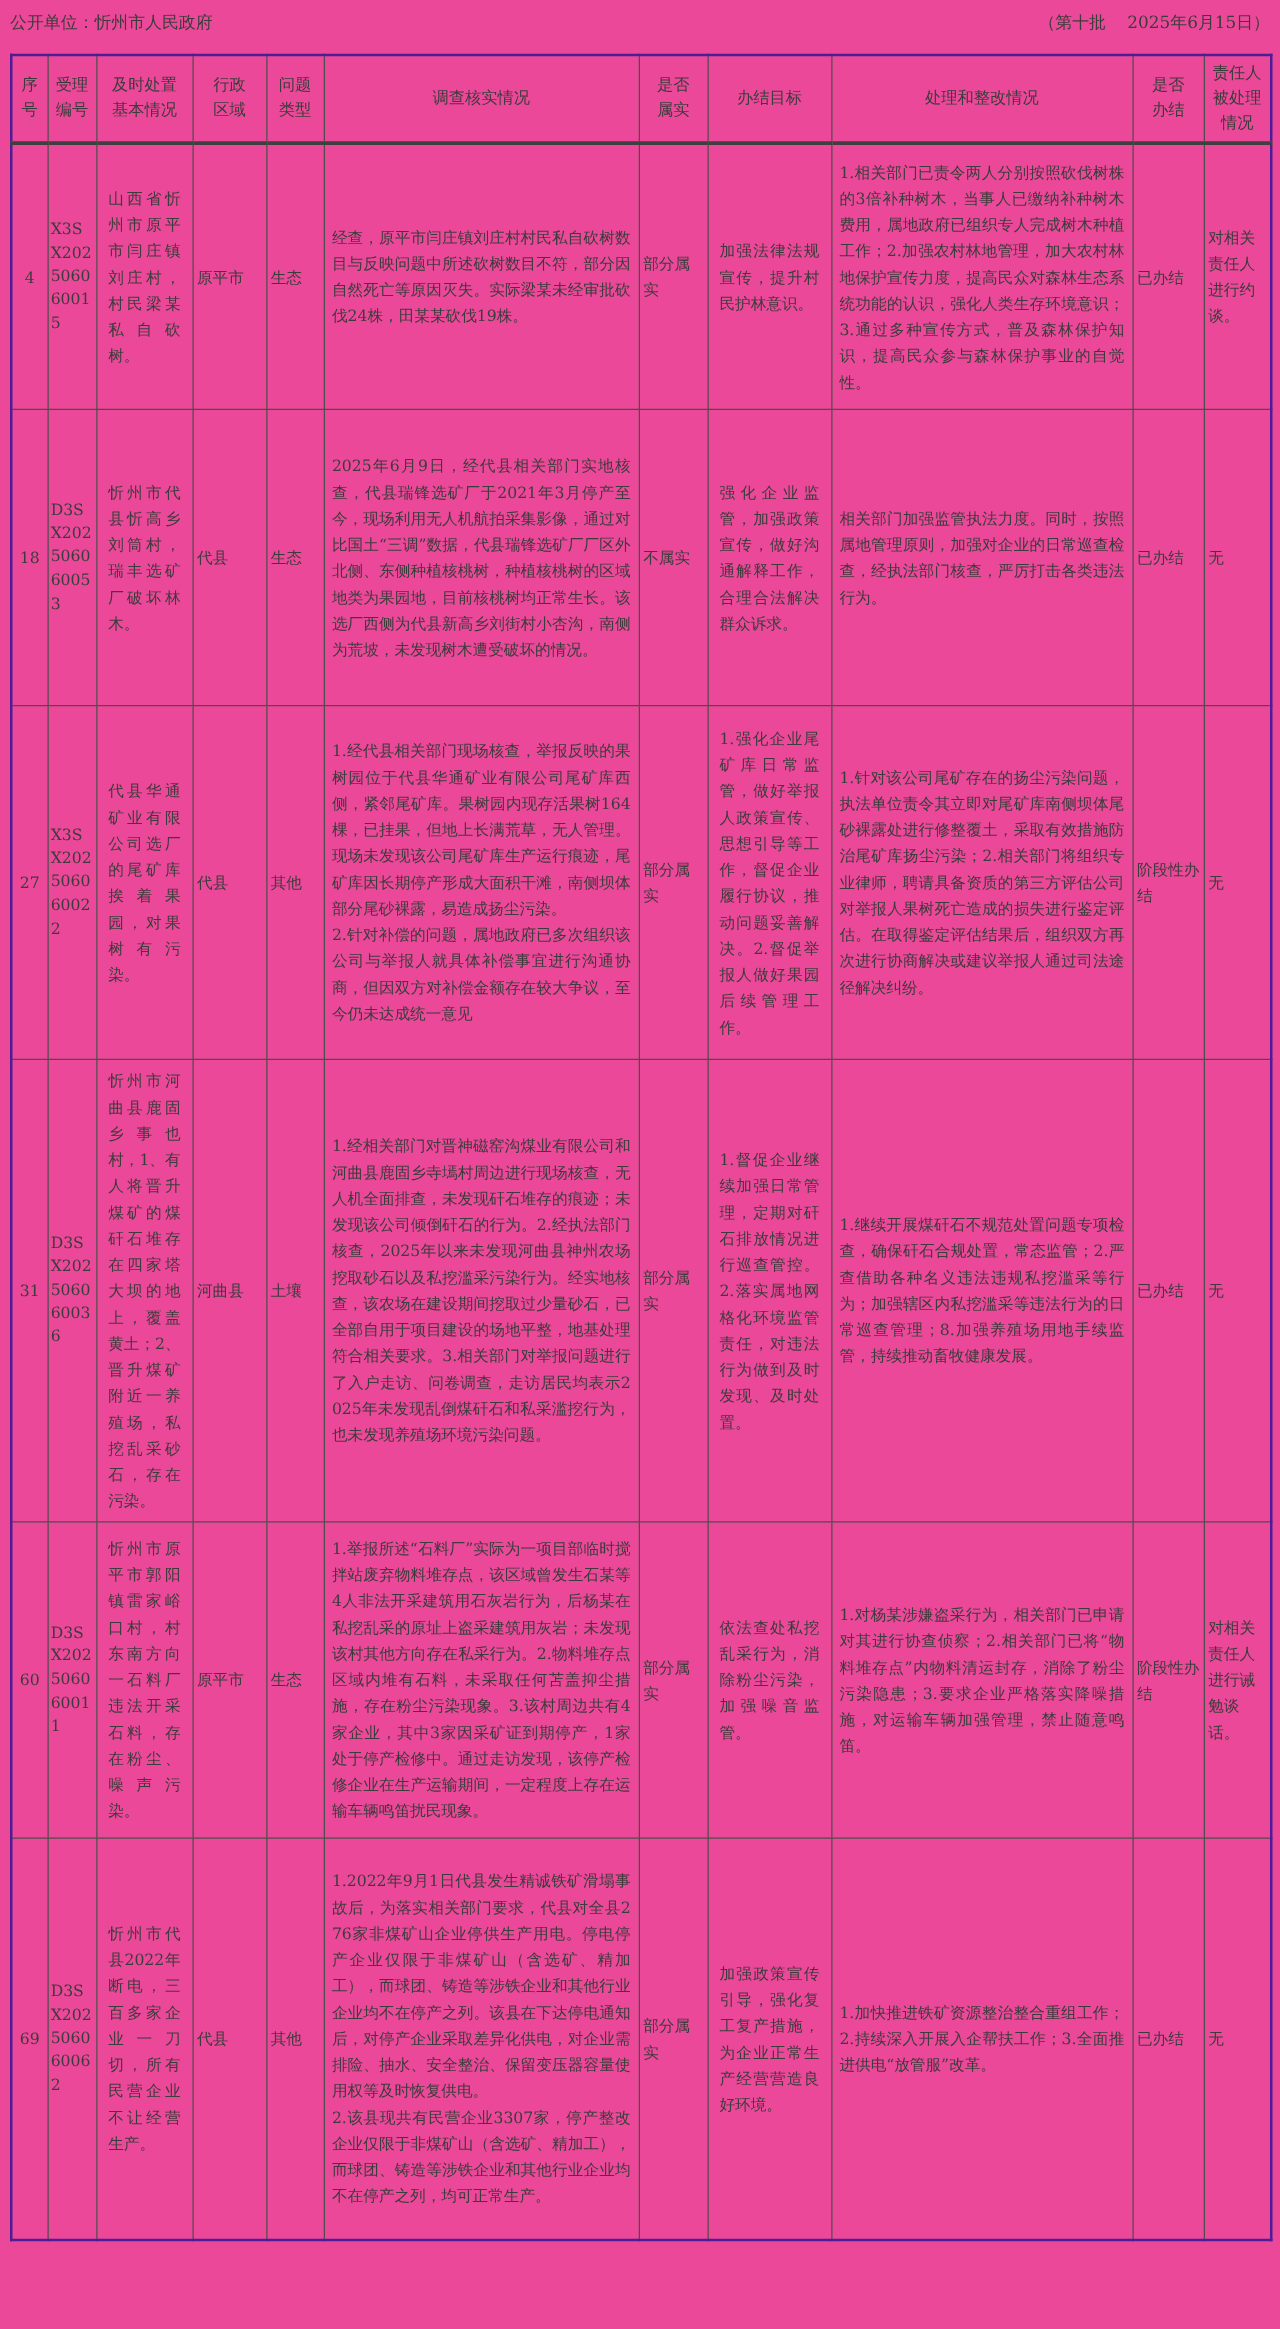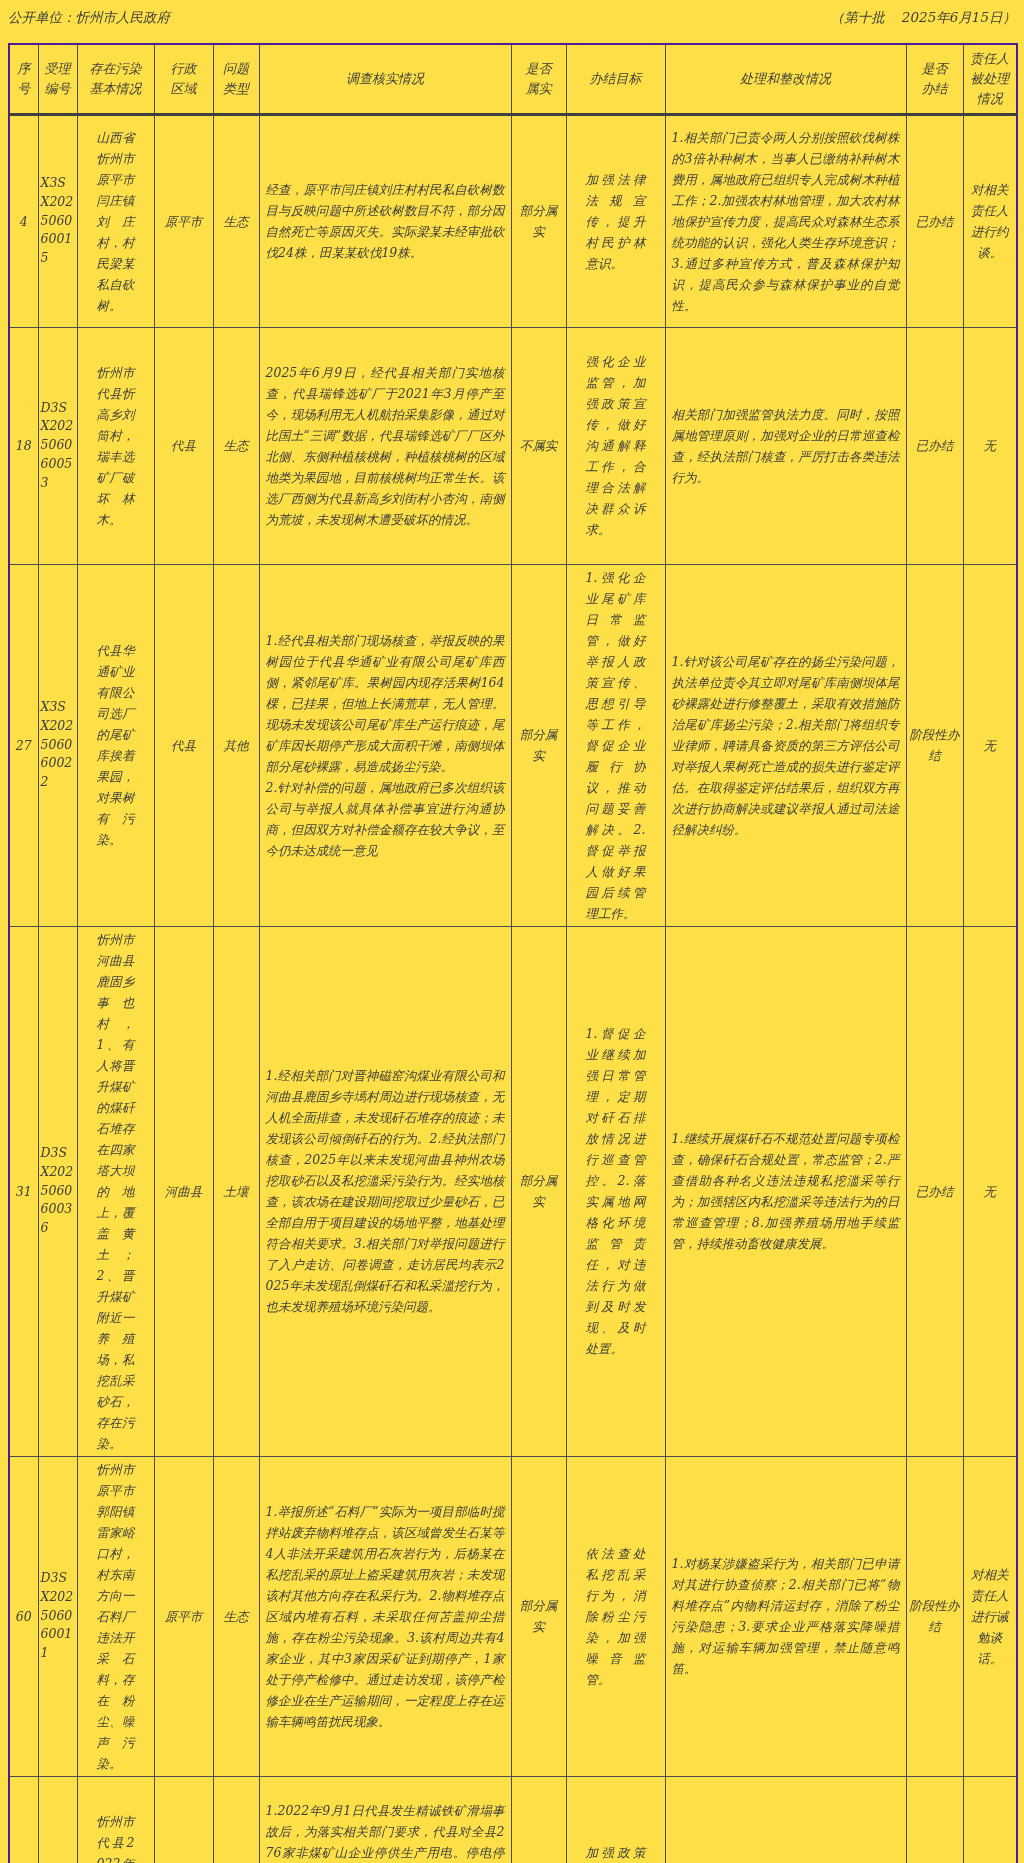--- a/index.html
+++ b/index.html
@@ -1,24 +1,23 @@
 <!DOCTYPE html>
 <html><head>
 <meta charset="utf-8">
 <style>
   html,body{margin:0;padding:0;background:#ffffff;}
   .page{
     position:relative;
     width:1024px;height:1863px;
-    background:#fde047;
+    background:#ec4899;
     font-family:"DejaVu Serif","Liberation Serif",serif;
     color:#3c3c3c;
     overflow:hidden;
     box-sizing:border-box;
-    font-style:italic;
   }
   .doc-header{
     position:absolute;top:9px;left:8px;right:8px;
     display:flex;justify-content:space-between;align-items:flex-end;
     font-size:13.5px;
   }
   .doc-header span{white-space:pre;}
   table.disclosure{
     position:absolute;top:43px;left:8px;
     width:1008px;
@@ -50,28 +49,28 @@
   col.w-verified{width:55px;} col.w-goal{width:99px;} col.w-handling{width:241px;}
   col.w-status{width:57px;} col.w-account{width:54px;}
   
   tr.r0 td{height:213px;} tr.r1 td{height:237px;} tr.r2 td{height:283px;}
   tr.r3 td{height:370px;} tr.r4 td{height:253px;} tr.r5 td{height:322px;}
   
   .c-seq{text-align:center;padding:2px 1px;}
   .c-caseno{text-align:left;word-break:break-all;padding:2px 2px;line-height:1.5;}
   .c-problem,.c-goal{
     text-align:justify;text-justify:inter-character;
-    word-break:break-all;white-space:pre-line;padding:2px 19px;
+    word-break:break-all;white-space:pre-line;padding:2px 9px;
   }
   .c-invest,.c-handling{
     text-align:justify;text-justify:inter-character;
     word-break:break-all;white-space:pre-line;padding:2px 6px;
   }
   .c-region,.c-type,.c-verified,.c-status,.c-account{
-    text-align:center;word-break:break-all;white-space:pre-line;padding:2px 3px;
+    word-break:break-all;white-space:pre-line;padding:2px 3px;
   }
 </style>
 </head>
 <body>
 
 <div class="page">
 
   <div class="doc-header">
     <span>公开单位：忻州市人民政府</span>
     <span>（第十批    2025年6月15日）</span>
@@ -89,21 +88,21 @@
         <col class="w-goal">
       <col class="w-handling">
         <col class="w-status">
         <col class="w-account">
     </colgroup>
     <thead>
       <tr>
         <th>序号</th>
         <th>受理
 编号</th>
-        <th>存在污染
+        <th>及时处置
 基本情况</th>
         <th>行政
 区域</th>
         <th>问题
 类型</th>
         <th>调查核实情况</th>
         <th>是否
 属实</th>
         <th>办结目标</th>
         <th>处理和整改情况</th>

